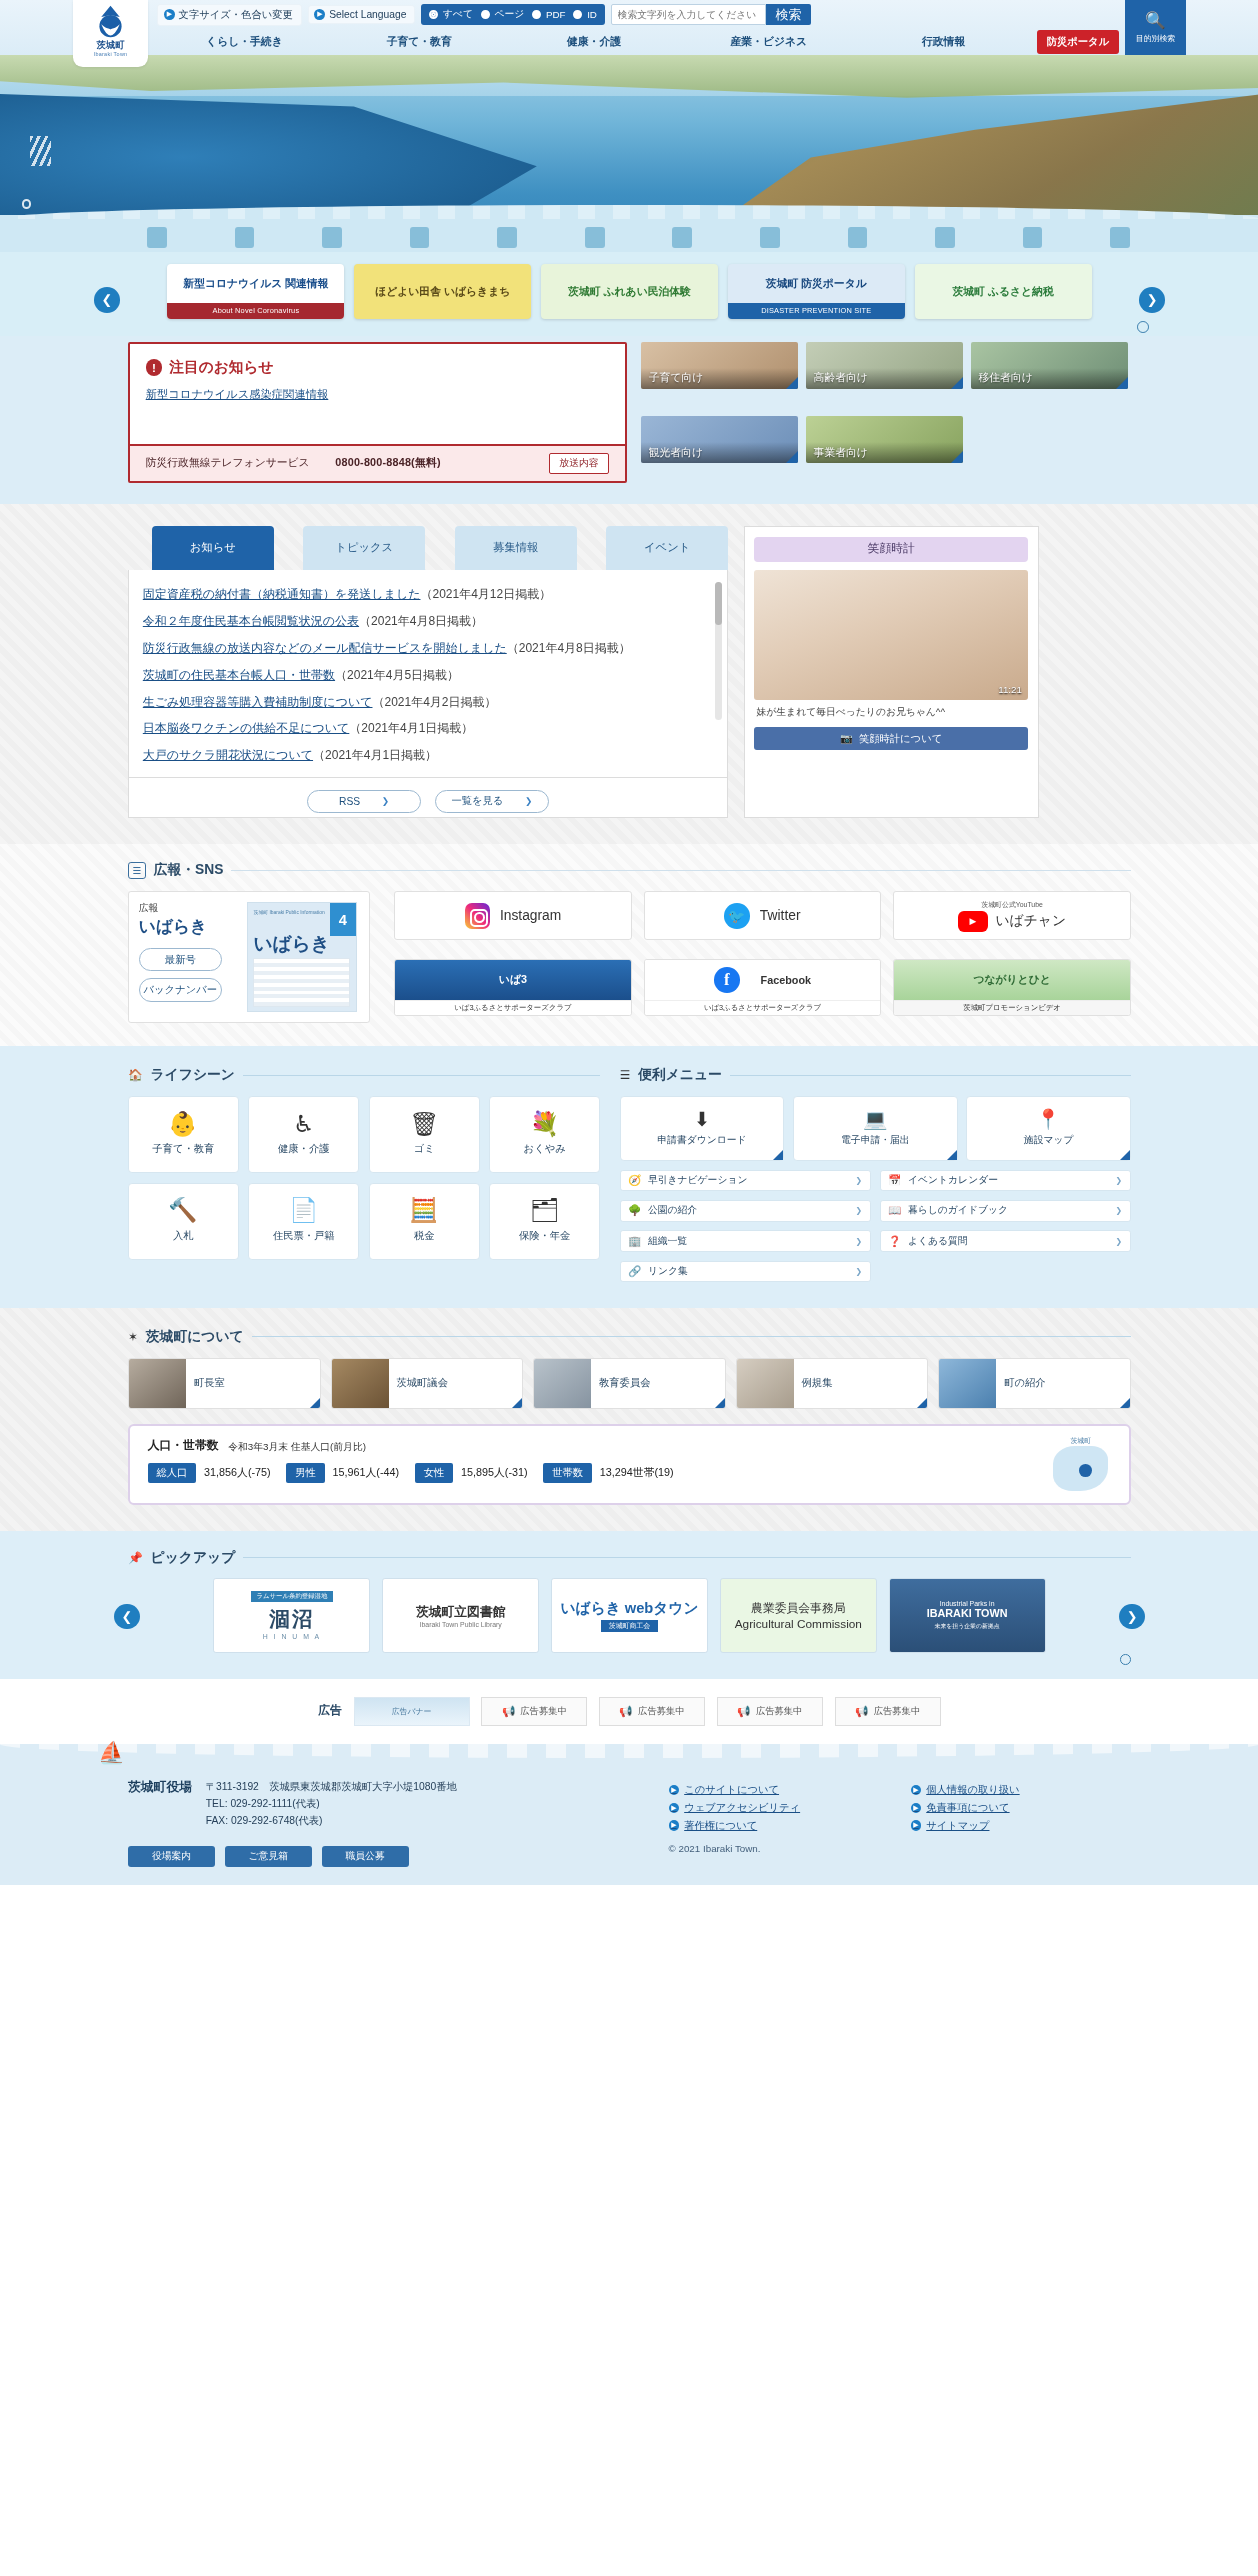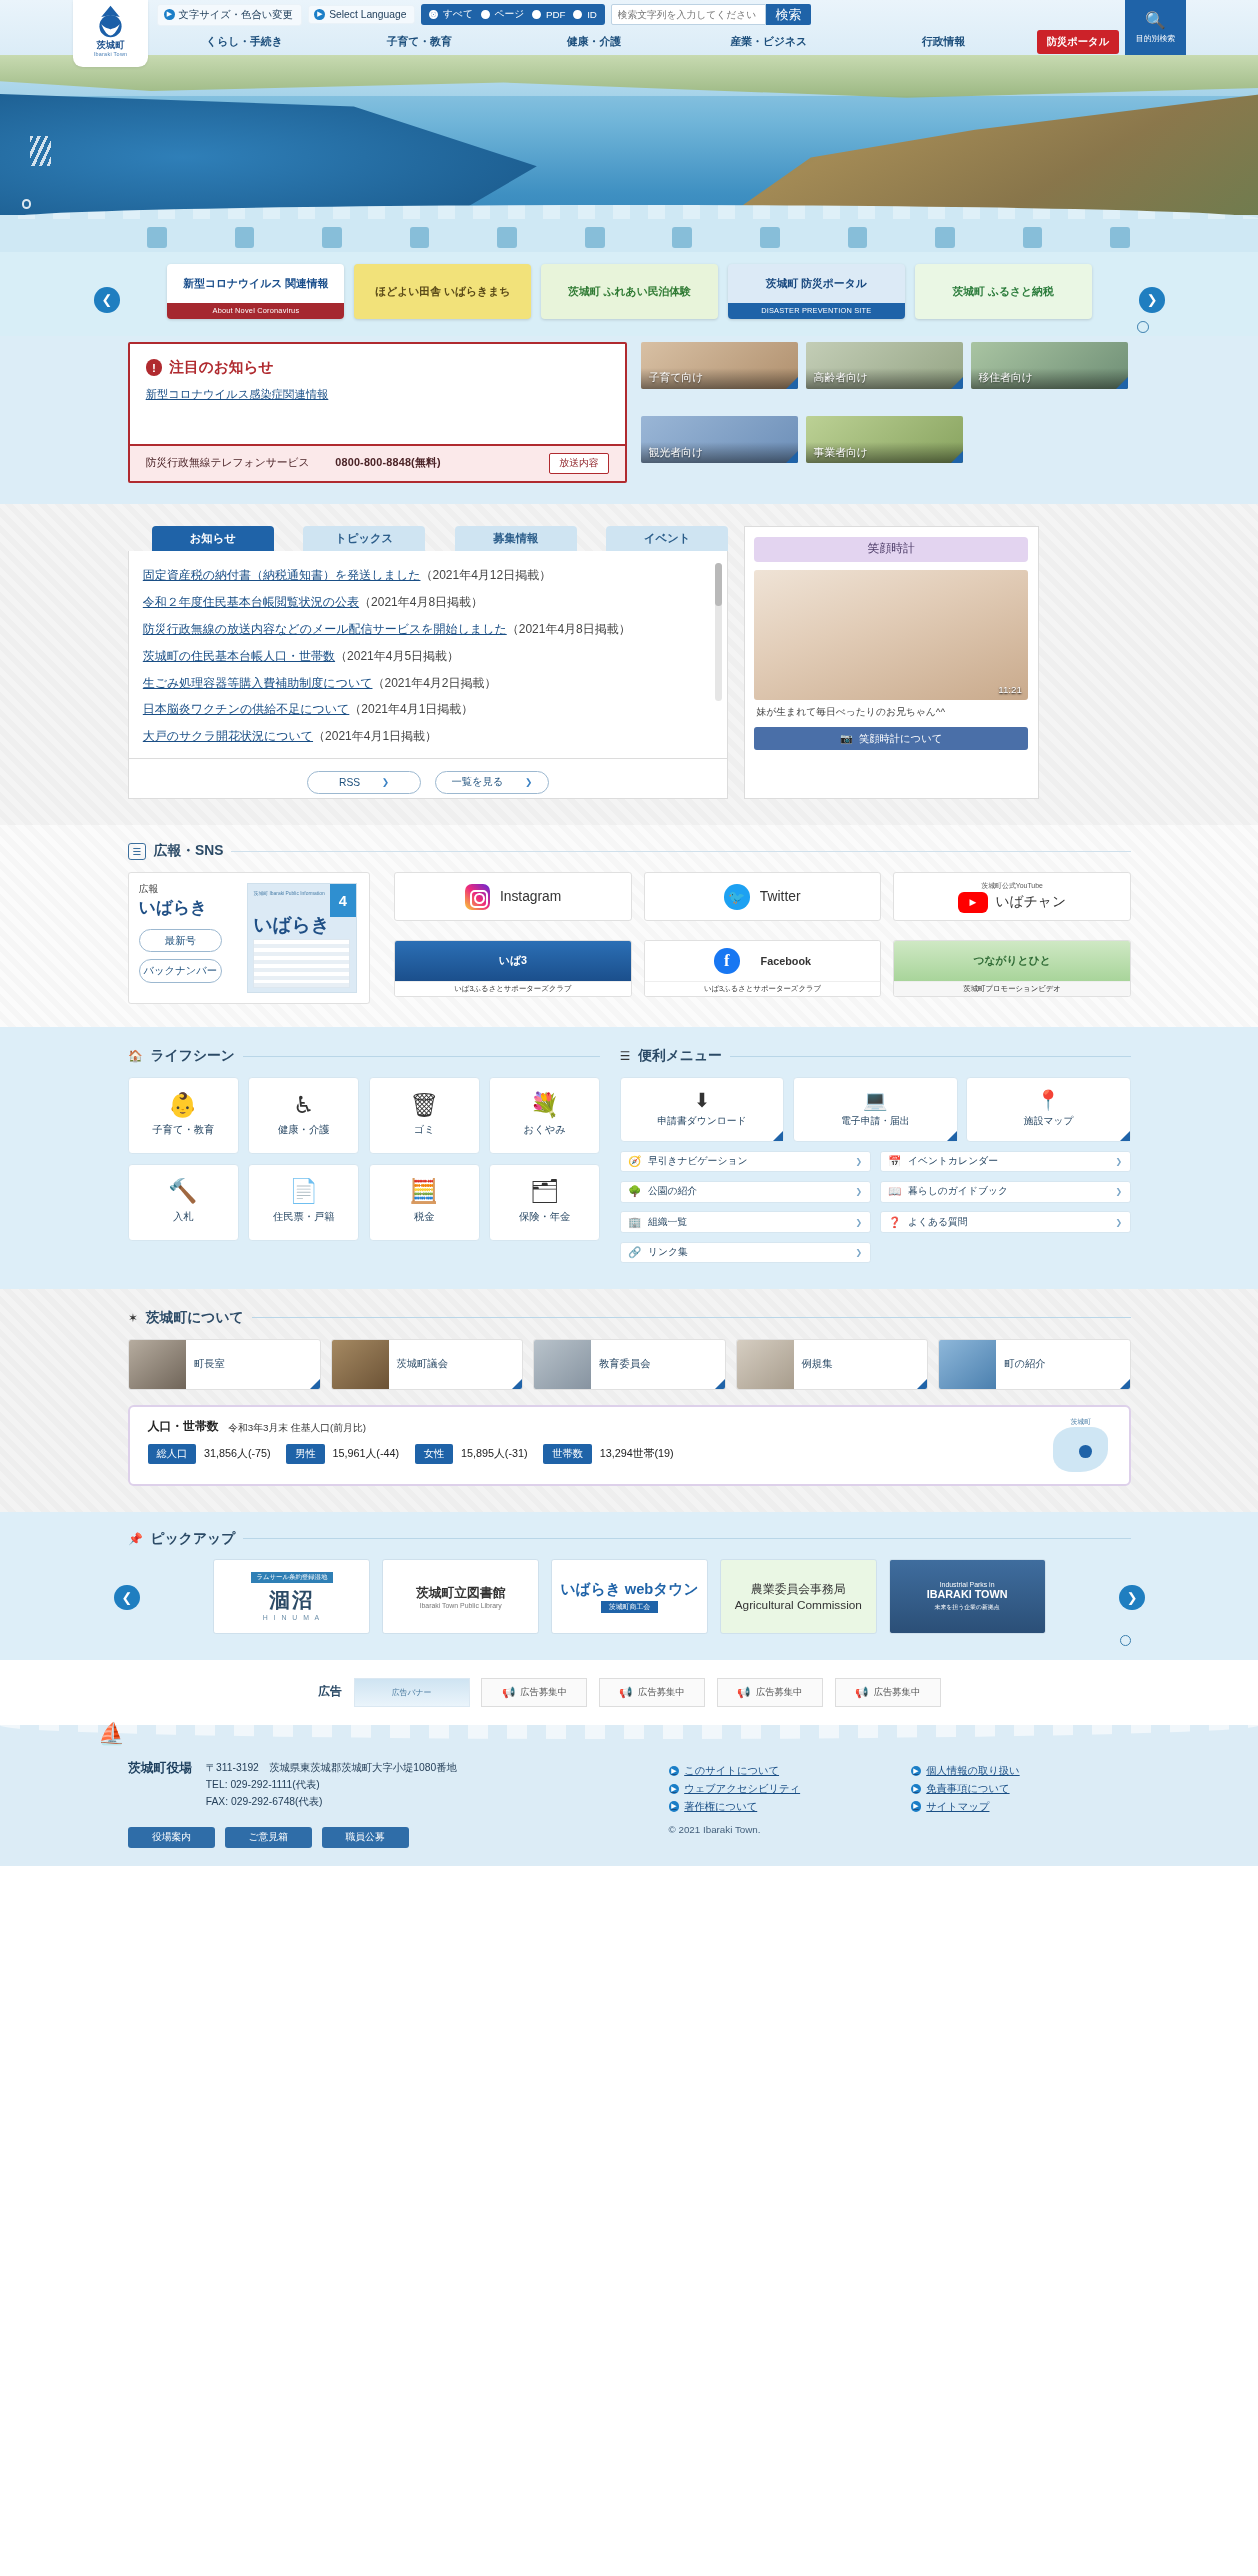--- a/index.html
+++ b/index.html
@@ -184,22 +184,22 @@
   .tile .corner { position:absolute; right:0; bottom:0; width:0;height:0;
     border-style:solid; border-width:0 0 12.8px 12.8px; border-color: transparent transparent #1f63a8 transparent; z-index:3;}
 
   
   .newswrap { background:#f2f2f2; padding: 21.6px 0 25.6px; position:relative;
     background-image: repeating-linear-gradient(45deg,#f4f4f4 0 5.9px,#efefef 5.9px 11.8px); }
   .newswrap .inner { width: 1003px; margin: 0 auto; display:flex; gap: 15.7px; }
   .newsmain { width: 600px; }
   .tabs { display:flex; gap: 5.9px; }
   .tab {
-    flex: 1; height: 25px; border-radius: 3.9px 3.9px 0 0; display:flex; align-items:center;
-    justify-content:center; font-size: 11.3px; font-weight:bold; cursor:pointer;
+    flex: 1; height: 44px; border-radius: 3.9px 3.9px 0 0; display:flex; align-items:center;
+    justify-content:center; font-size: 11.3px; font-weight:normal; cursor:pointer;
     background: #cfe4f2; color: #2b5d8a; margin-left: 24px;
   }
   .tab.active { background:#1f63a8; color:#fff; position:relative; }
   .tab.active::after {
     content:""; position:absolute; bottom:-5.9px; left:50%; margin-left:-5.9px;
     border-style:solid; border-width:5.9px 5.9px 0 5.9px; border-color:#1f63a8 transparent transparent transparent;
   }
   .newslist { background:#fff; border:1px solid #dcdcdc; border-top:none; padding: 11.8px 13.8px 7.9px;
     position:relative; }
   .newslist ul { list-style:none; }

